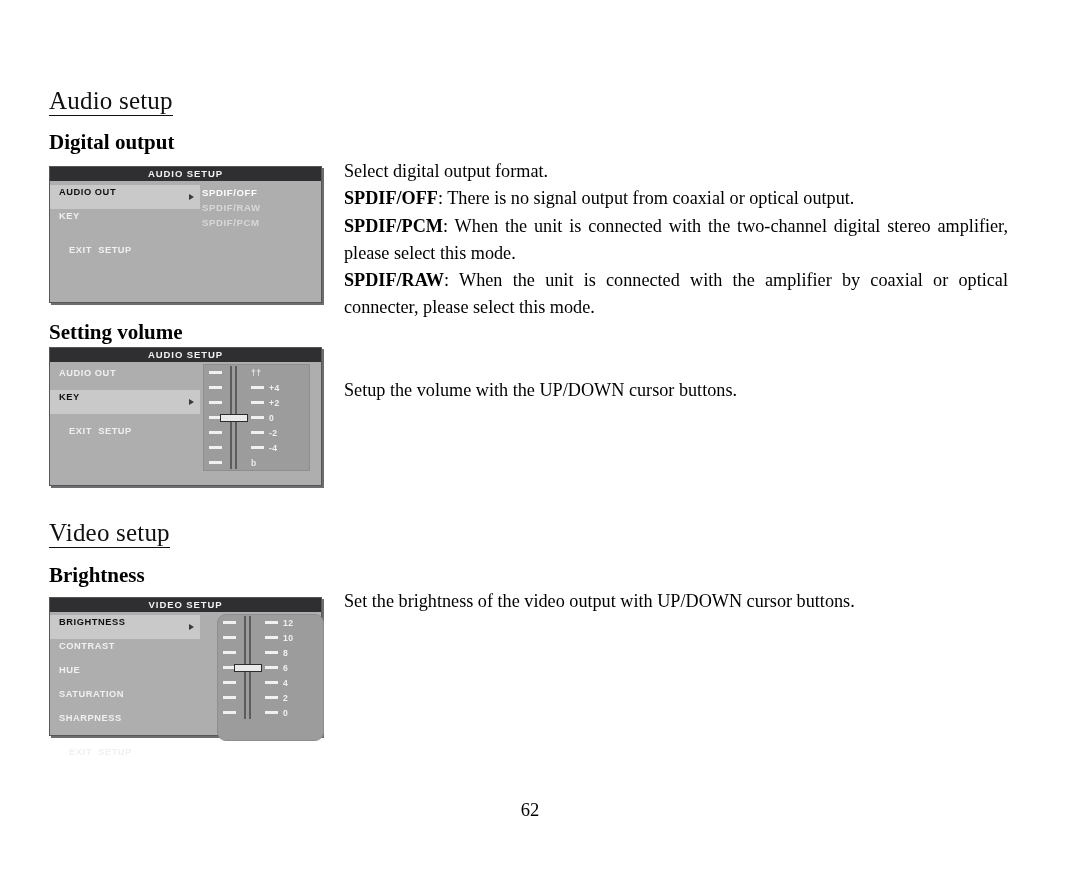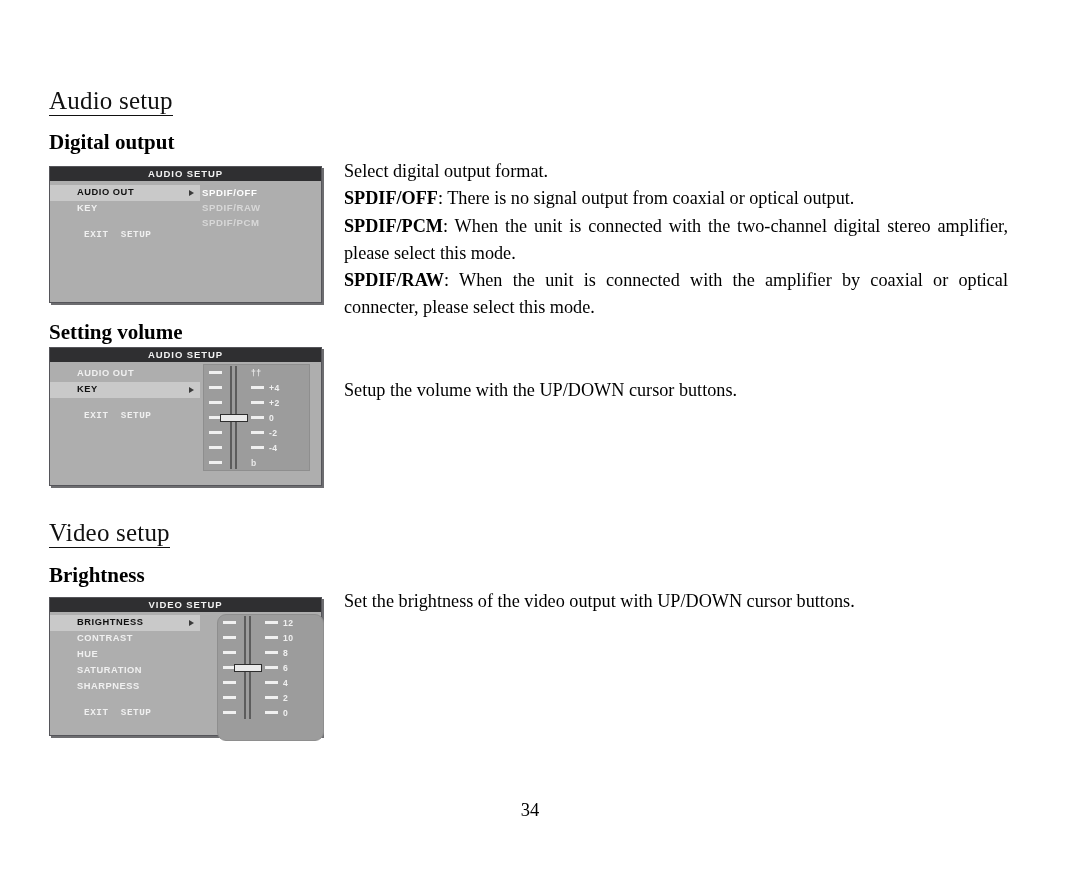--- a/index.html
+++ b/index.html
@@ -89,27 +89,27 @@
     position: relative;
     width: 100%;
   }
 
   .menu-col {
     position: absolute;
     left: 0; top: 0;
   }
   .menu-row {
     position: relative;
-    height: 16px;
+    height: 24px;
     line-height: 15px;
     font-size: 9.3px;
     font-weight: bold;
     letter-spacing: 0.55px;
     color: #f0f0f0;
-    padding-left: 27px;
+    padding-left: 9px;
     box-sizing: border-box;
   }
   .menu-row.selected {
     background: #c9c9c9;
     color: #101010;
   }
   .menu-row .arrow {
     position: absolute;
     right: 6px;
     top: 50%;
@@ -121,24 +121,23 @@
   }
   .menu-row.selected .arrow { border-left-color: #3a3a3a; }
   .menu-spacer { height: 10px; }
   .exit-row {
     height: 15px;
     line-height: 15px;
     font-size: 9.3px;
     font-weight: bold;
     letter-spacing: 0.55px;
     color: #f0f0f0;
-    padding-left: 34px;
+    padding-left: 19px;
     box-sizing: border-box;
     white-space: pre;
-    font-family: Liberation Mono, monospace;
   }
 
   
   .opt-col {
     position: absolute;
   }
   .opt-row {
     height: 15px;
     line-height: 15px;
     font-size: 9.6px;
@@ -402,15 +401,15 @@
 
           <span class="track" style="left:26px; top:1px; height:103px;"></span>
           <span class="track t2" style="left:31px; top:1px; height:103px;"></span>
           <span class="knob" style="left:16px; top:49px; width:28px;"></span>
         </div>
       </div>
 
     </div>
   </div>
 
-  <div class="page-num" style="left:500px; top:800px;">34</div>
+  <div class="page-num" style="left:500px; top:800px;">62</div>
 
 </div>
 
 </body></html>

